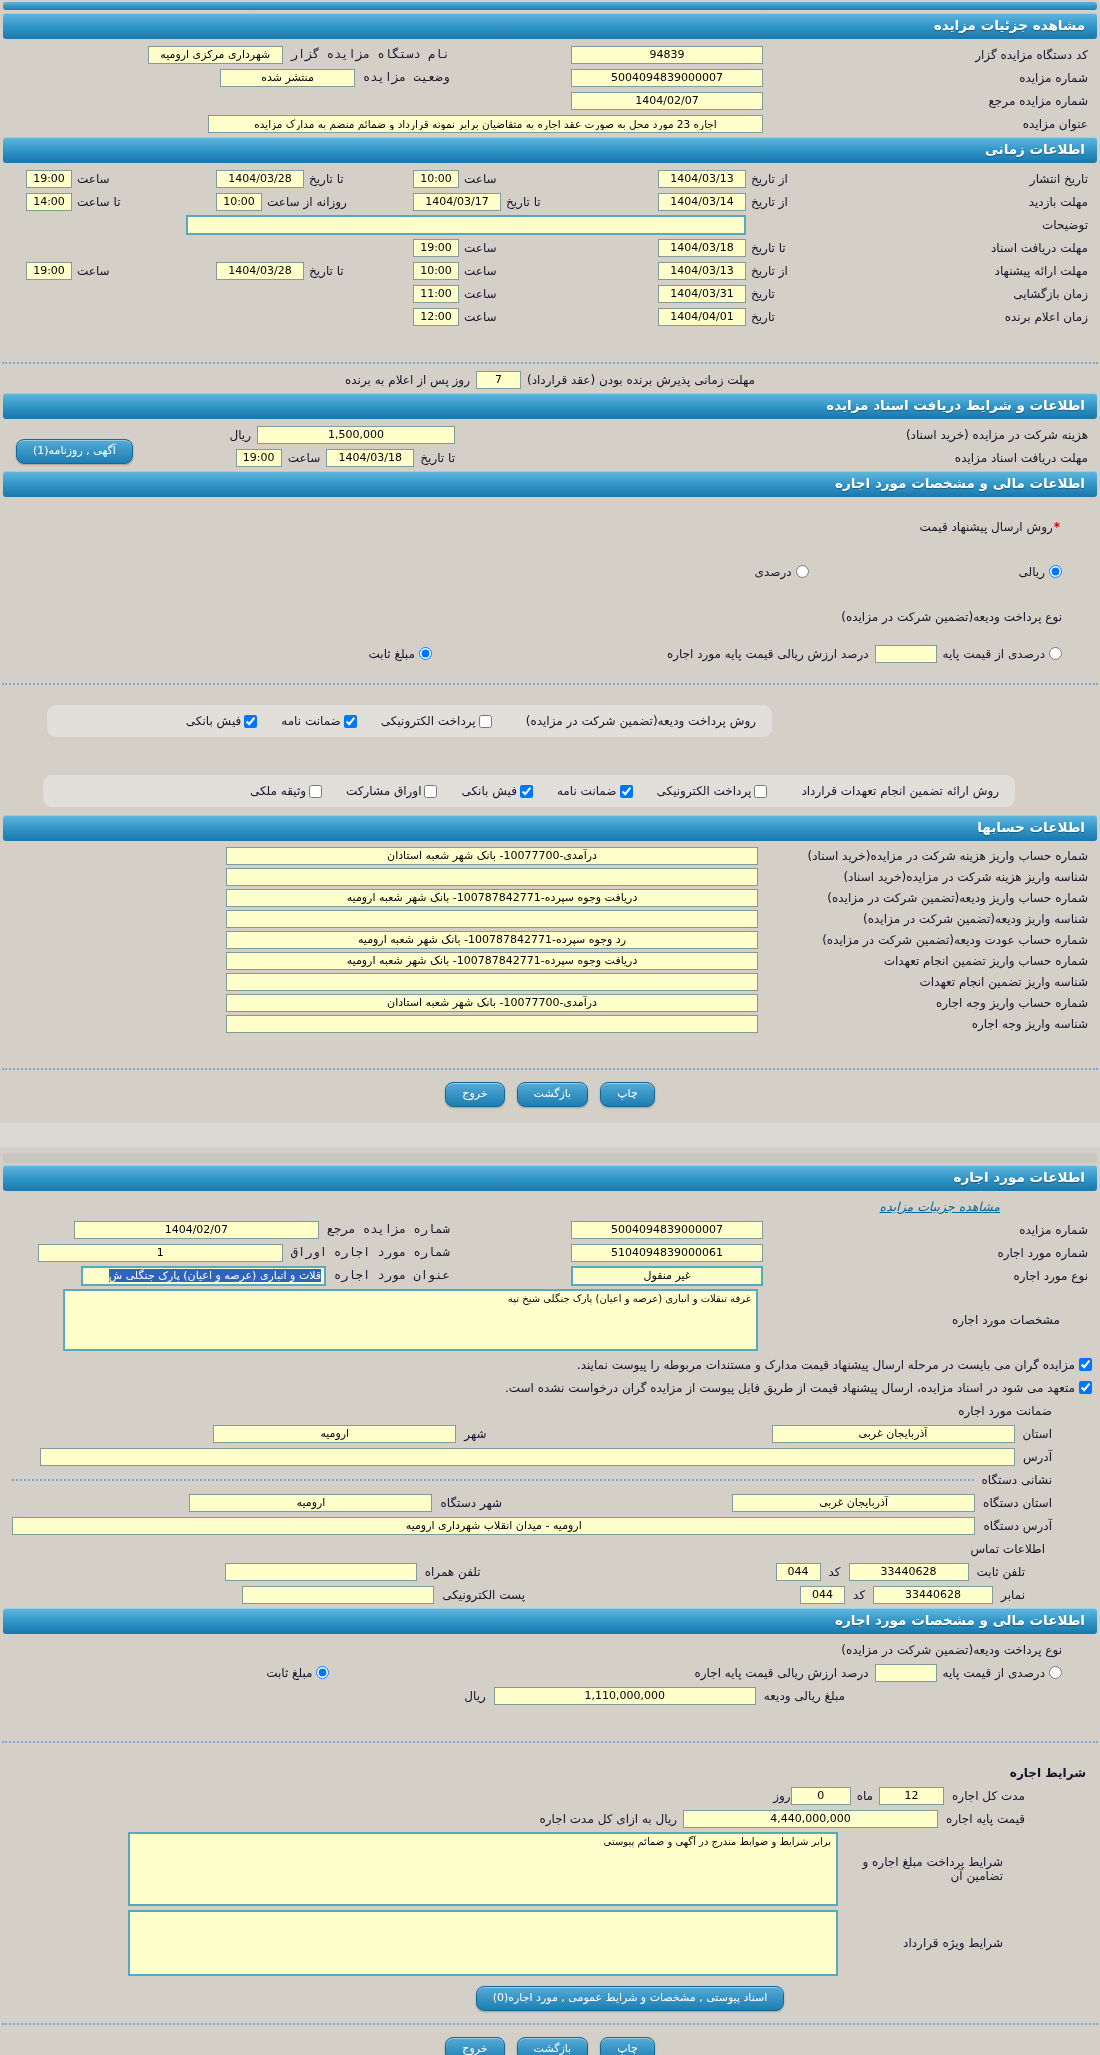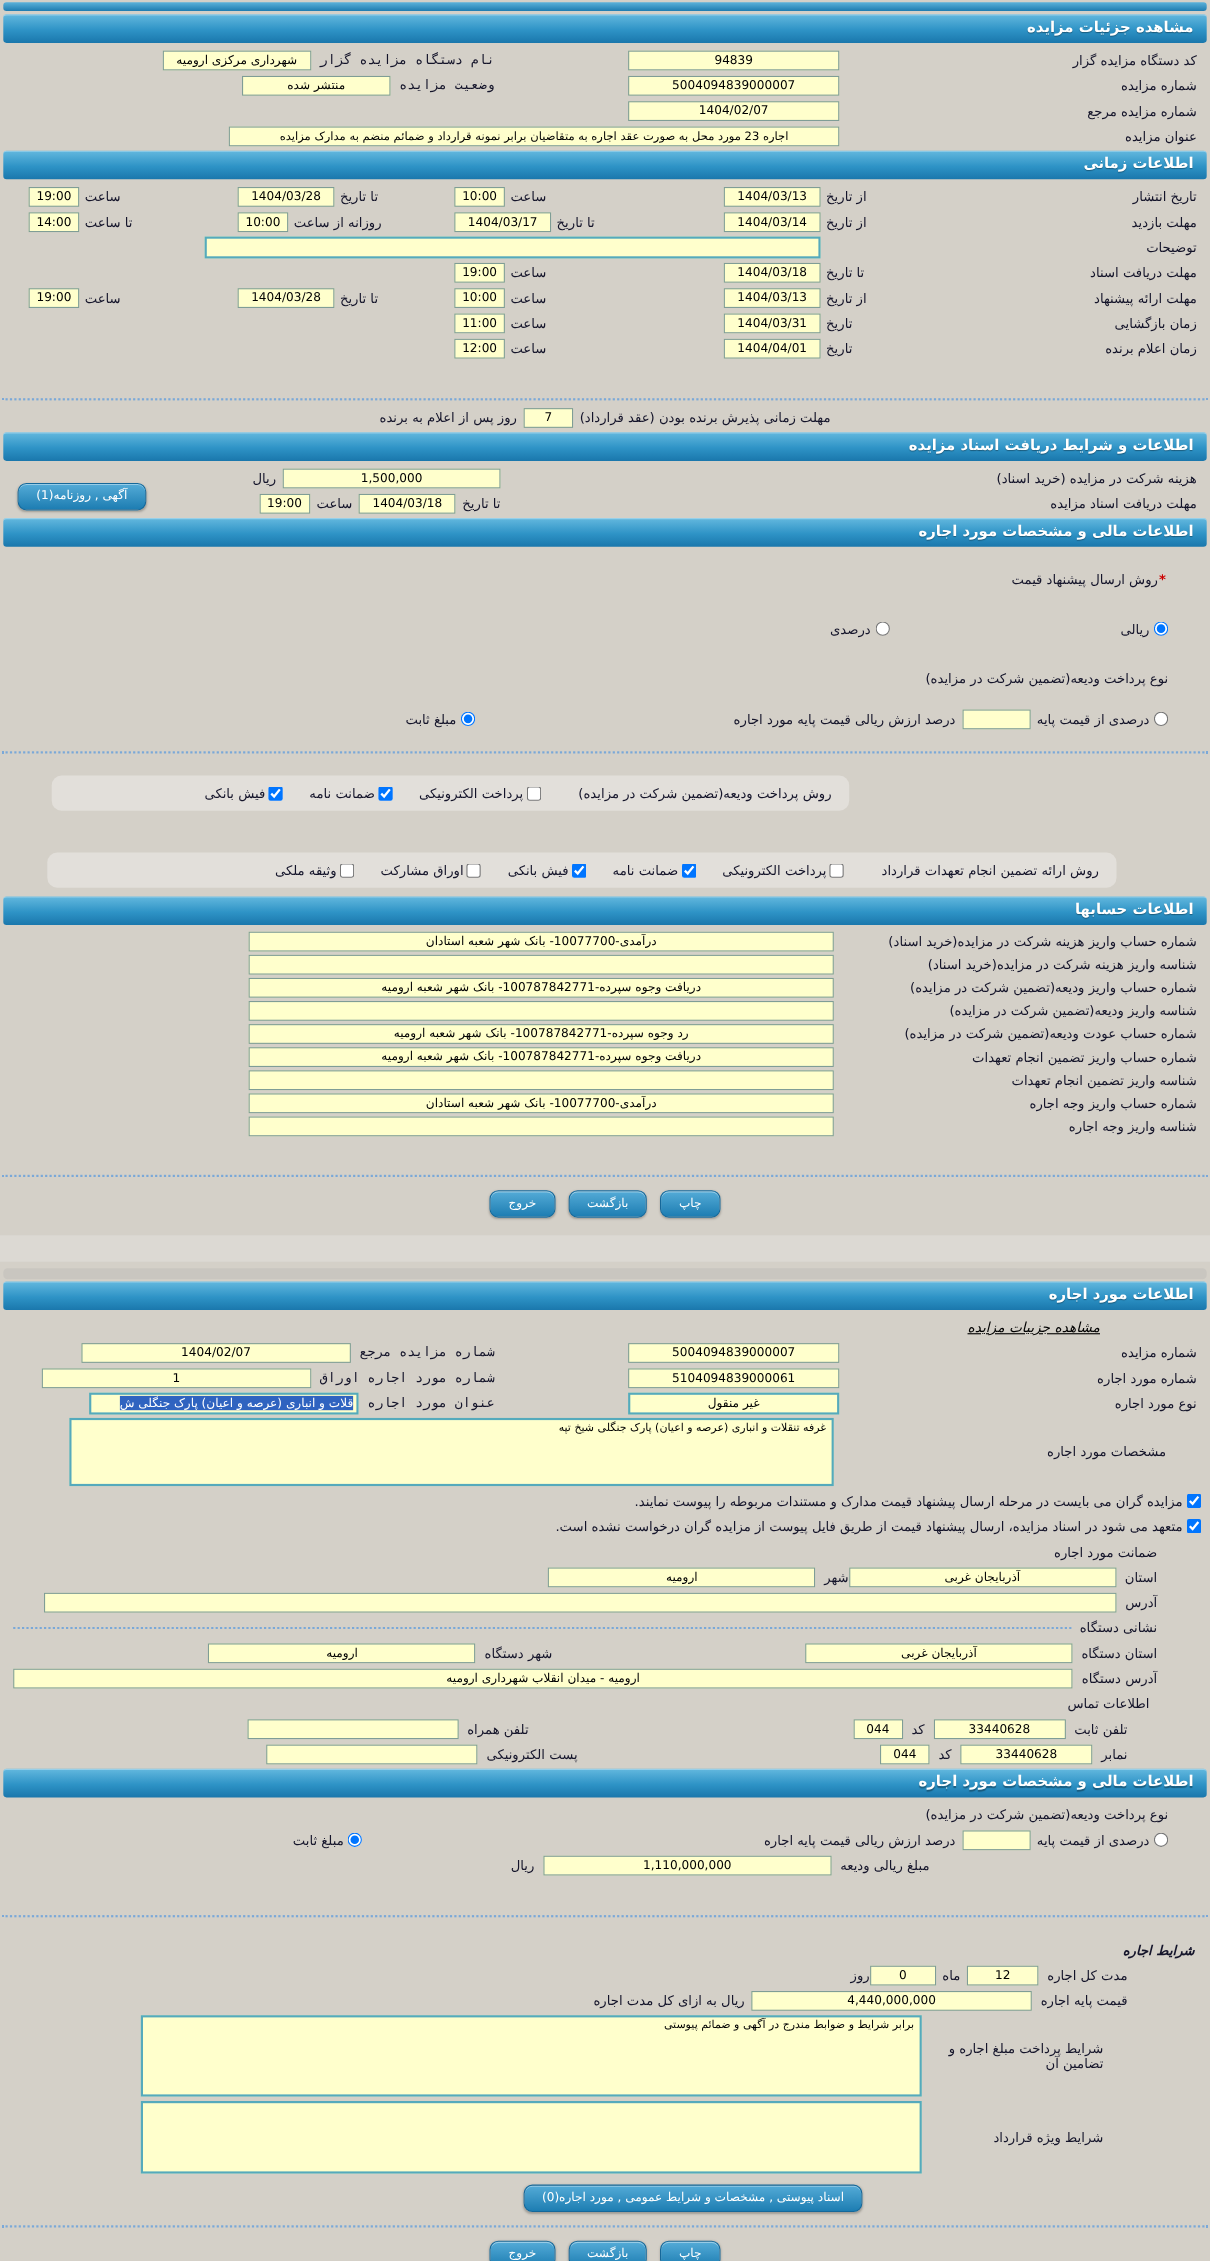--- a/index.html
+++ b/index.html
@@ -54,24 +54,24 @@
   }
   .btn-row{display:flex;justify-content:center;gap:12px;padding:8px 0 10px;}
   .graybox{background:#e2dfda;border-radius:9px;padding:9px 16px;display:flex;align-items:center;margin:8px 0;}
   .gb1{margin-right:328px;width:725px;}
   .gb2{margin-right:85px;width:972px;}
   .graybox .gb-lbl{margin-left:34px;}
   .opt{display:flex;align-items:center;gap:3px;margin-left:24px;white-space:nowrap;}
   .radio{display:flex;align-items:center;gap:4px;white-space:nowrap;}
   input[type=checkbox],input[type=radio]{width:13px;height:13px;margin:0;}
   .star{color:#cc0000;font-weight:bold;margin-left:1px;}
-  .link{color:#000000;font-style:italic;font-size:12.5px;}
+  .link{color:#0369a1;font-style:italic;font-size:12.5px;}
   .acc-row{display:flex;align-items:center;min-height:21px;padding:0 12px;}
   .acc-lbl{width:330px;white-space:nowrap;}
-  .heading-b{font-weight:bold;font-style:italic;}
+  .heading-b{font-weight:bold;}
   .gap8{height:8px}.gap14{height:14px}.gap22{height:22px}.gap30{height:30px}
   .panel-gap{height:24px;background:#dcd9d3;margin:6px 0;}
   .s3wrap{position:relative;}
   .ad-btn{position:absolute;left:16px;top:16px;}
   .ta-row{display:flex;align-items:center;padding:2px 12px;}
 </style>
 </head>
 <body>
 
 <div class="strip"></div>
@@ -440,21 +440,21 @@
   </label>
 </div>
 
 <div class="row" style="padding-right:48px">
   <span class="lbl">ضمانت مورد اجاره</span>
 </div>
 
 <div class="row" style="padding-right:48px">
   <span class="lbl" style="margin-left:8px">استان</span>
   <input class="inp w243" value="آذربایجان غربی" style="">
-  <span class="lbl" style="margin-left:8px">شهر</span>
+  <span class="lbl" style="margin-right:285px;margin-left:8px">شهر</span>
   <input class="inp w243" value="ارومیه" style="">
 </div>
 
 <div class="row" style="padding-right:48px">
   <span class="lbl" style="margin-left:8px">آدرس</span>
   <input class="inp w975" value="" style="">
 </div>
 
 <div class="row" style="padding-right:48px">
   <span class="lbl">نشانی دستگاه</span>

